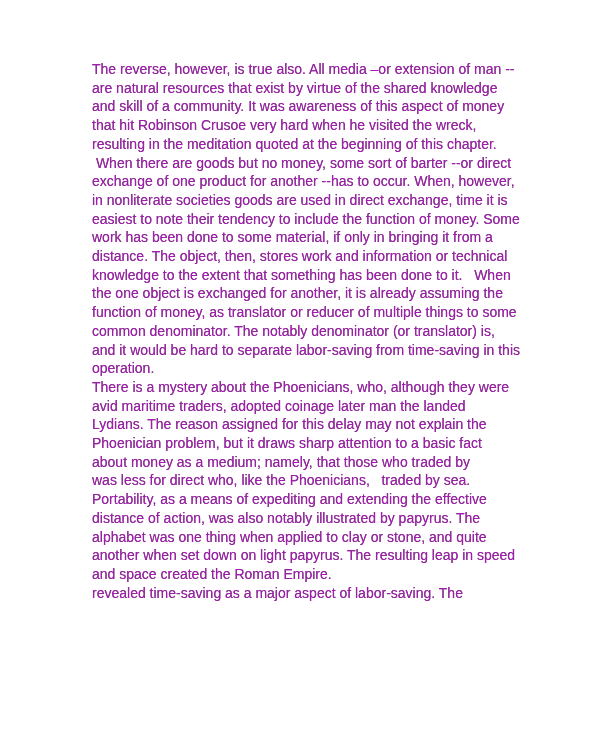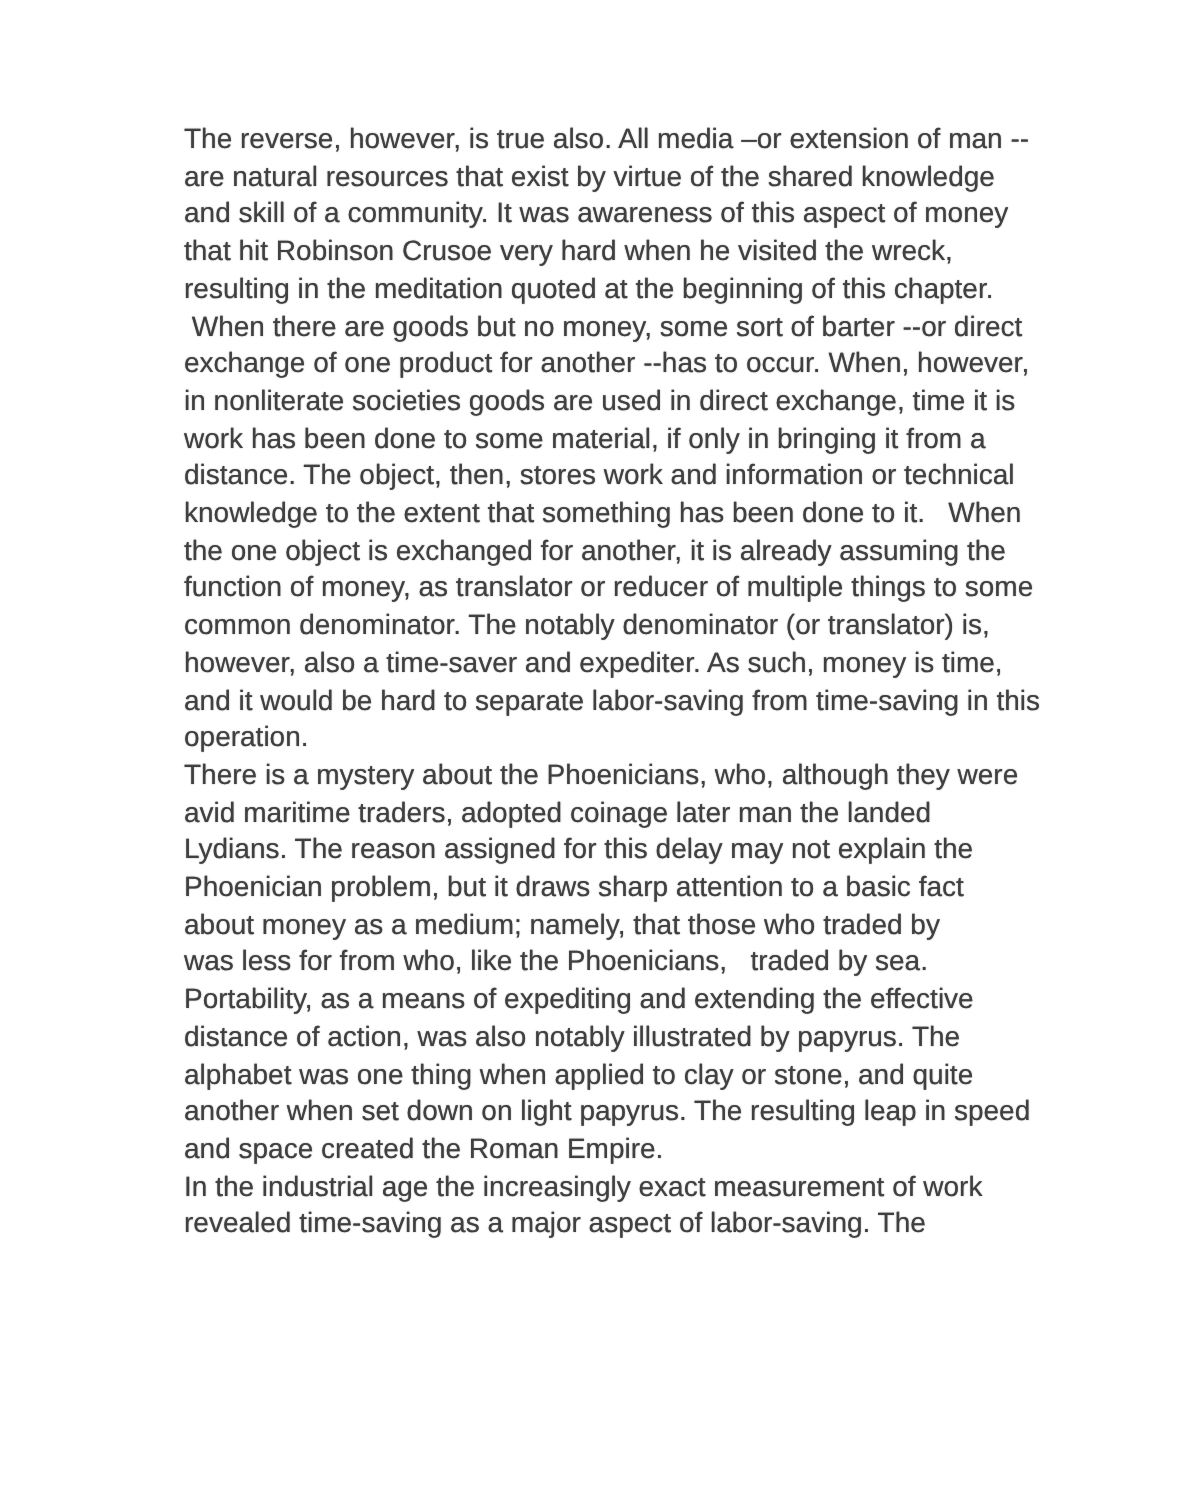--- a/index.html
+++ b/index.html
@@ -27,53 +27,52 @@
     text-shadow: 0 0 0.6px rgba(28,28,28,0.65); 
   }
   .text-line {
     white-space: pre; 
   }
 </style>
 </head>
 <body>
 
 <div class="page">
-  <div class="text-block" id="text-block" style="color: #404040;">
+  <div class="text-block" id="text-block" style="color: #a21caf;">
       <div>
         <div class="text-line">The reverse, however, is true also. All media –or extension of man --</div>
         <div class="text-line">are natural resources that exist by virtue of the shared knowledge</div>
         <div class="text-line">and skill of a community. It was awareness of this aspect of money</div>
         <div class="text-line">that hit Robinson Crusoe very hard when he visited the wreck,</div>
         <div class="text-line">resulting in the meditation quoted at the beginning of this chapter.</div>
       </div>
       <div>
         <div class="text-line"> When there are goods but no money, some sort of barter --or direct</div>
         <div class="text-line">exchange of one product for another --has to occur. When, however,</div>
         <div class="text-line">in nonliterate societies goods are used in direct exchange, time it is</div>
+        <div class="text-line">easiest to note their tendency to include the function of money. Some</div>
         <div class="text-line">work has been done to some material, if only in bringing it from a</div>
         <div class="text-line">distance. The object, then, stores work and information or technical</div>
         <div class="text-line">knowledge to the extent that something has been done to it.   When</div>
         <div class="text-line">the one object is exchanged for another, it is already assuming the</div>
         <div class="text-line">function of money, as translator or reducer of multiple things to some</div>
         <div class="text-line">common denominator. The notably denominator (or translator) is,</div>
-        <div class="text-line">however, also a time-saver and expediter. As such, money is time,</div>
         <div class="text-line">and it would be hard to separate labor-saving from time-saving in this</div>
         <div class="text-line">operation.</div>
       </div>
       <div>
         <div class="text-line">There is a mystery about the Phoenicians, who, although they were</div>
         <div class="text-line">avid maritime traders, adopted coinage later man the landed</div>
         <div class="text-line">Lydians. The reason assigned for this delay may not explain the</div>
         <div class="text-line">Phoenician problem, but it draws sharp attention to a basic fact</div>
         <div class="text-line">about money as a medium; namely, that those who traded by</div>
-        <div class="text-line">was less for from who, like the Phoenicians,   traded by sea.</div>
+        <div class="text-line">was less for direct who, like the Phoenicians,   traded by sea.</div>
         <div class="text-line">Portability, as a means of expediting and extending the effective</div>
         <div class="text-line">distance of action, was also notably illustrated by papyrus. The</div>
         <div class="text-line">alphabet was one thing when applied to clay or stone, and quite</div>
         <div class="text-line">another when set down on light papyrus. The resulting leap in speed</div>
         <div class="text-line">and space created the Roman Empire.</div>
       </div>
       <div>
-        <div class="text-line">In the industrial age the increasingly exact measurement of work</div>
         <div class="text-line">revealed time-saving as a major aspect of labor-saving. The</div>
       </div>
     </div>
 </div>
 
 </body></html>

